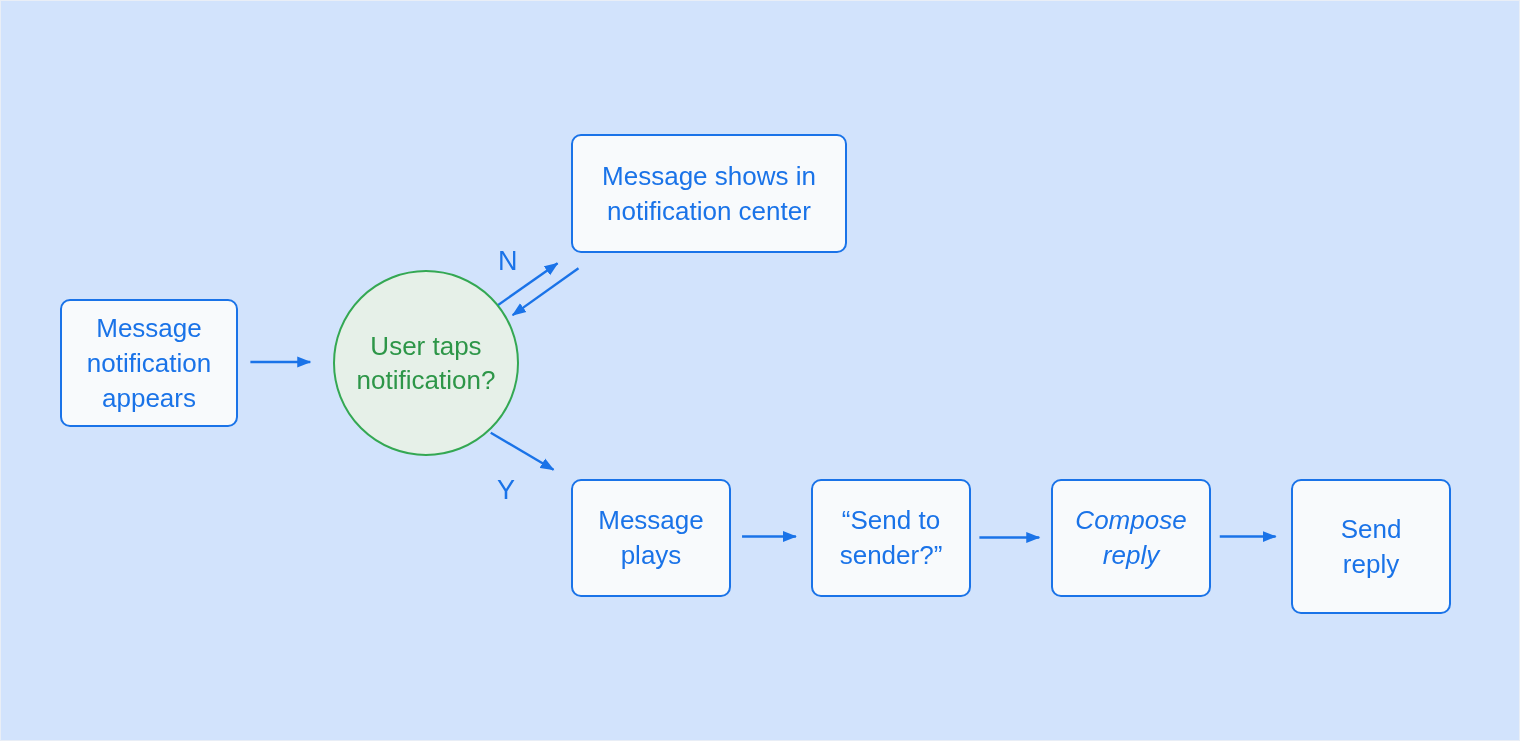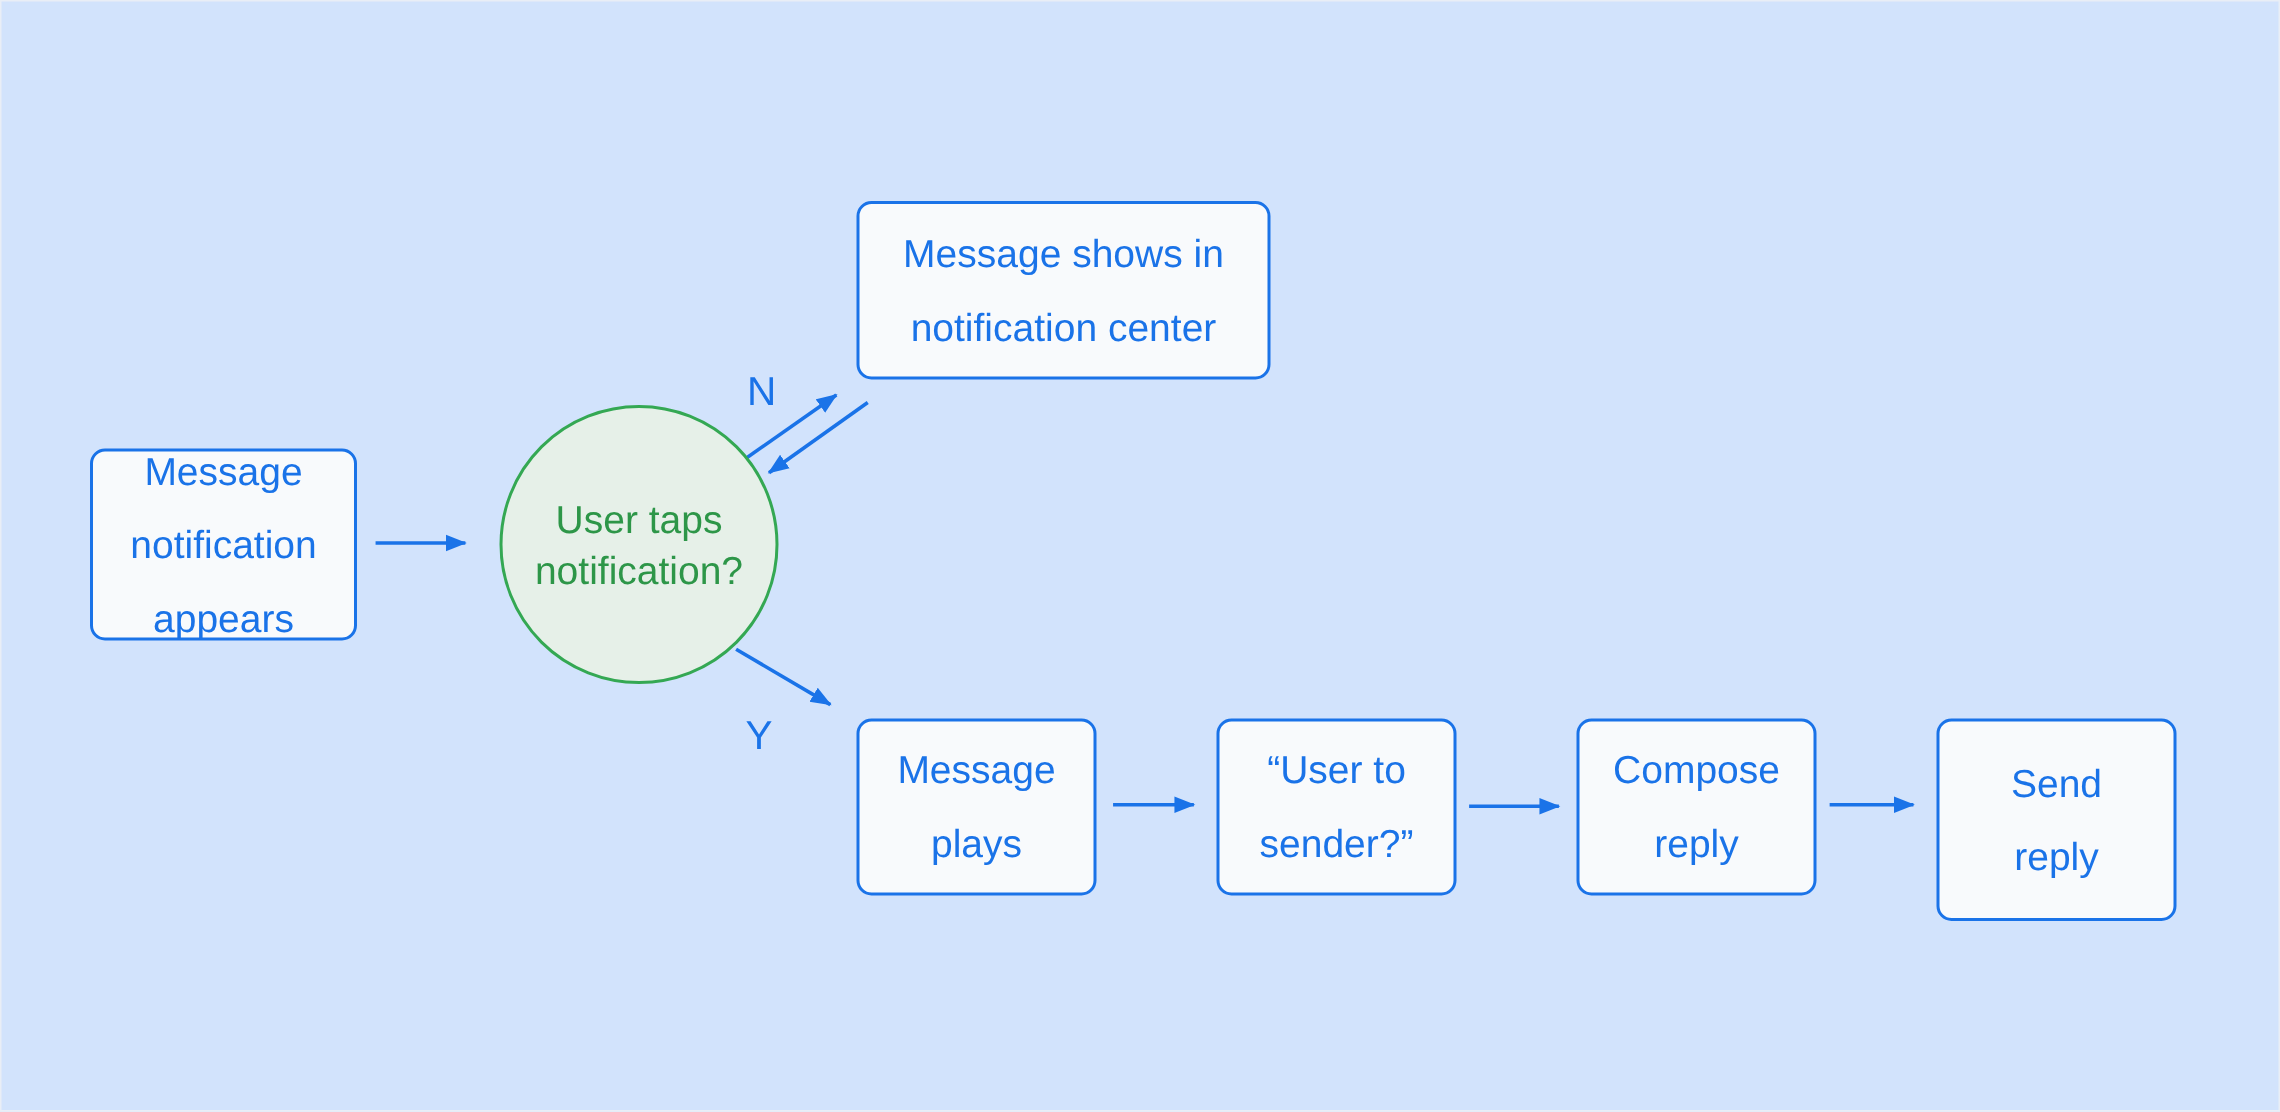--- a/index.html
+++ b/index.html
@@ -26,21 +26,21 @@
   }
   .node{
     position:absolute;
     display:flex;align-items:center;justify-content:center;
     text-align:center;
     white-space:pre-line;
     border:2.3px solid var(--blue);
     border-radius:10px;
     background:var(--node-fill);
     color:var(--blue);
-    font-size:26px;line-height:49px;
+    font-size:26px;line-height:35px;
   }
   .node.decision{
     border-radius:50%;
     border:2.5px solid var(--green);
     background:var(--decision-fill);
     color:var(--green-text);
     line-height:34px;
   }
   .edge-label{
     position:absolute;
@@ -74,24 +74,24 @@
 
   <div class="node decision" style="left:332px; top:269px; width:186px; height:186px;">User taps
 notification?</div>
 
   <div class="node" style="left:570px; top:133px; width:276px; height:119px;">Message shows in
 notification center</div>
 
   <div class="node" style="left:570px; top:478px; width:160px; height:118px;">Message
 plays</div>
 
-  <div class="node" style="left:810px; top:478px; width:160px; height:118px;">“User to
+  <div class="node" style="left:810px; top:478px; width:160px; height:118px;">“Send to
 sender?”</div>
 
-  <div class="node" style="left:1050px; top:478px; width:160px; height:118px;">Compose
+  <div class="node" style="left:1050px; top:478px; width:160px; height:118px;font-style:italic;">Compose
 reply</div>
 
   <div class="node" style="left:1290px; top:478px; width:160px; height:135px;">Send
 reply</div>
 
   <span class="edge-label" style="left:497px; top:247px;">N</span>
 
   <span class="edge-label" style="left:496px; top:476px;">Y</span>
 
 </div>

